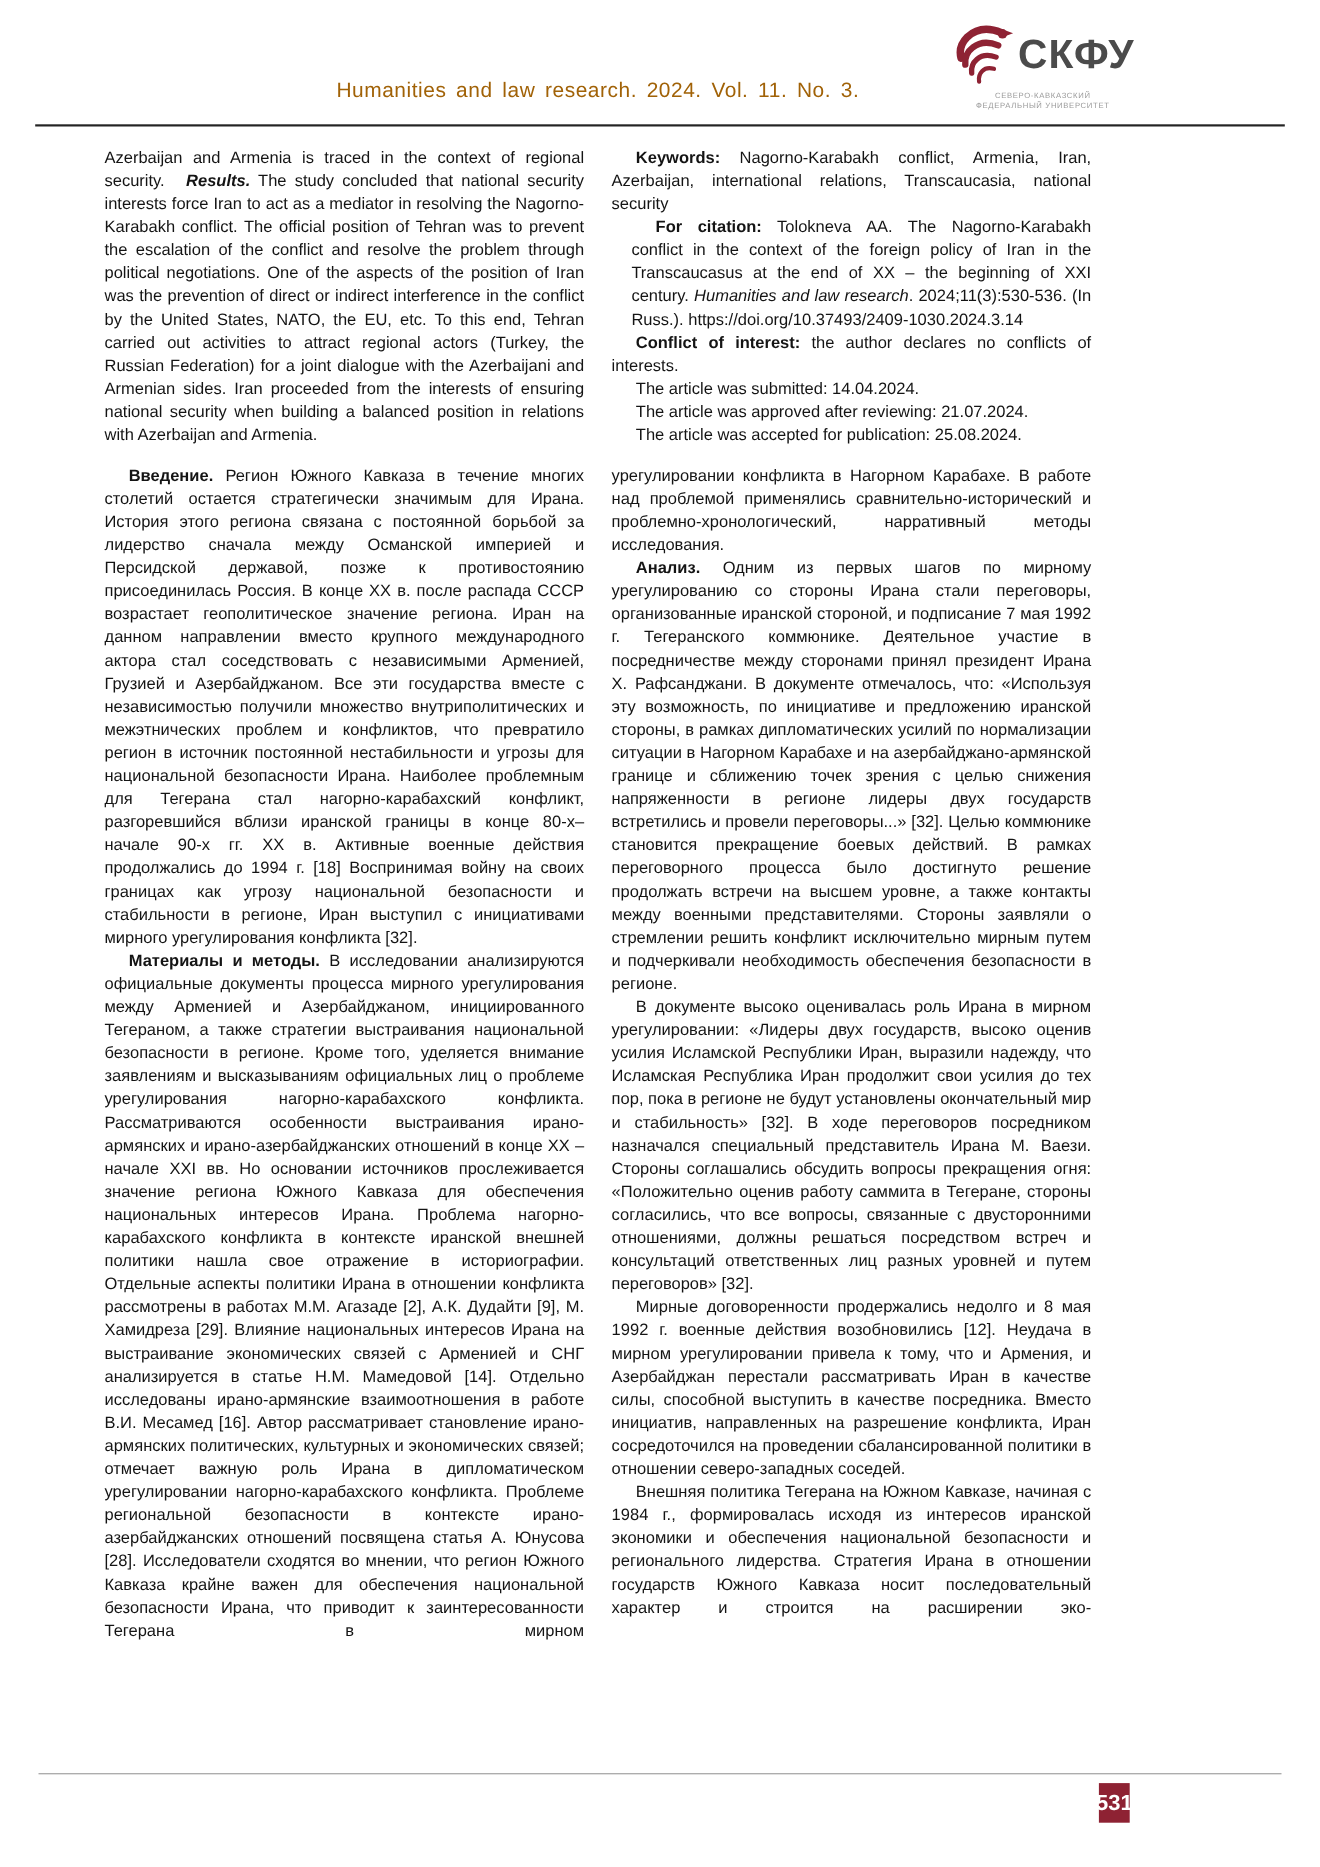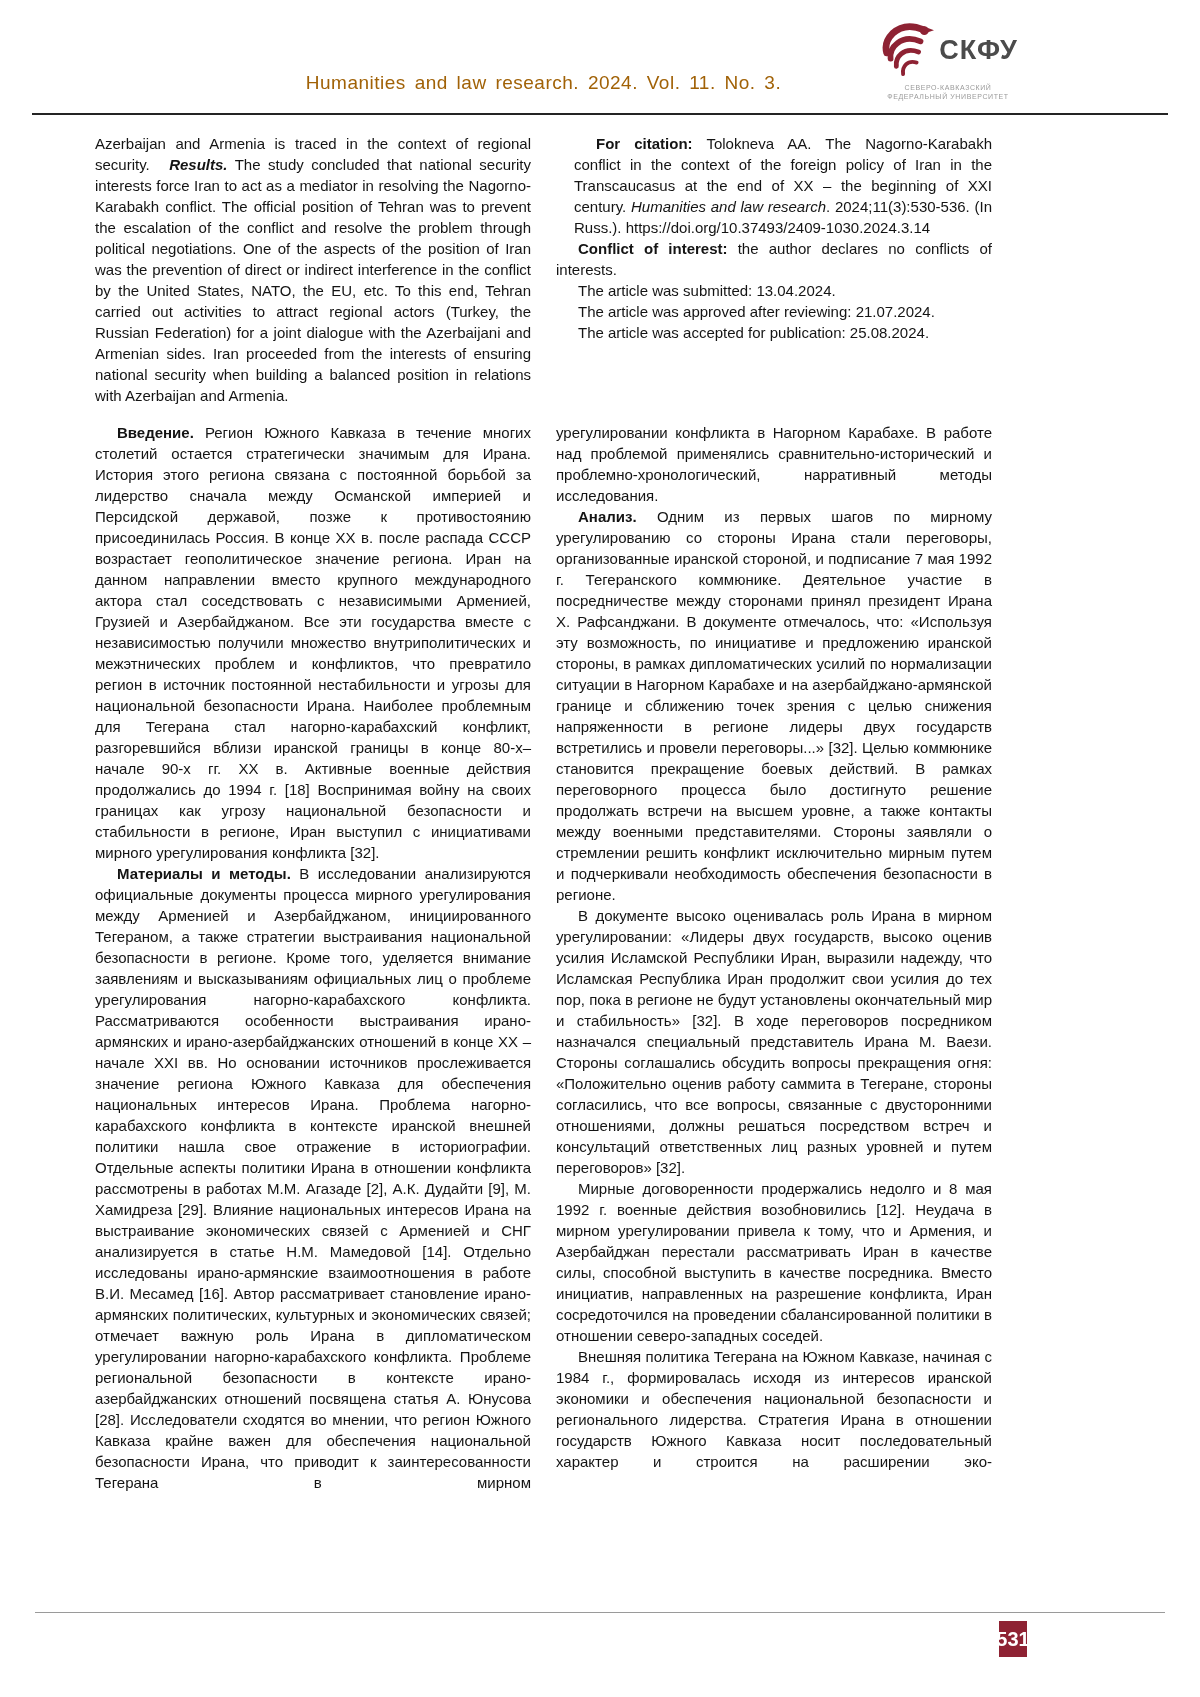--- a/index.html
+++ b/index.html
@@ -35,21 +35,21 @@
   }
   .logo {
     position: absolute;
     top: 20px;
     left: 882px;
     width: 132px;
   }
   .logo-top { display: flex; align-items: center; justify-content: center; gap: 5px; }
   .logo-bird { color: var(--brand, #8e2233); flex: 0 0 auto; }
   .logo-acronym {
-    font-size: 27px;
+    font-size: 37px;
     font-weight: bold;
     color: #4b4b4b;
     letter-spacing: 1px;
   }
   .logo-sub {
     margin-top: 3px;
     text-align: center;
     font-size: 7px;
     line-height: 1.35;
     color: #9a9a9a;
@@ -127,26 +127,27 @@
   <div class="header-rule"></div>
 
   <main class="content">
 
     <section class="row abstract-row" lang="en">
       <div class="col">
         <p class="para"><span>Azerbaijan and Armenia is traced in the context of regional security. </span><b class="bi">Results.</b><span> The study concluded that national security interests force Iran to act as a mediator in resolving the Nagorno-Karabakh conflict. The official position of Tehran was to prevent the escalation of the conflict and resolve the problem through political negotiations. One of the aspects of the position of Iran was the prevention of direct or indirect interference in the conflict by the United States, NATO, the EU, etc. To this end, Tehran carried out activities to attract regional actors (Turkey, the Russian Federation) for a joint dialogue with the Azerbaijani and Armenian sides. Iran proceeded from the interests of ensuring national security when building a balanced position in relations with Azerbaijan and Armenia.</span></p>
       </div>
 
       <div class="col">
+        <p class="para indent"><b>Keywords:</b><span> Nagorno-Karabakh conflict, Armenia, Iran, Azerbaijan, international relations, Transcaucasia, national security</span></p>
 
         <p class="para indent breakable"><b>For citation:</b><span> Tolokneva AA. The Nagorno-Karabakh conflict in the context of the foreign policy of Iran in the Transcaucasus at the end of XX – the beginning of XXI century. </span><i>Humanities and law research</i><span>. 2024;11(3):530-536. (In Russ.). </span><span>https://doi.org/10.37493/2409-1030.2024.3.14</span></p>
 
         <p class="para indent"><b>Conflict of interest:</b><span> the author declares no conflicts of interests.</span></p>
 
-        <p class="para indent">The article was submitted: 13.04.2024.</p>
+        <p class="para indent">The article was submitted: 14.04.2024.</p>
         <p class="para indent">The article was approved after reviewing: 21.07.2024.</p>
         <p class="para indent">The article was accepted for publication: 25.08.2024.</p>
       </div>
     </section>
 
     <section class="row body-row" lang="ru">
       <div class="col">
         <p class="para indent"><b>Введение.</b><span> Регион Южного Кавказа в течение многих столетий остается стратегически значимым для Ирана. История этого региона связана с постоянной борьбой за лидерство сначала между Османской империей и Персидской державой, позже к противостоянию присоединилась Россия. В конце XX в. после распада СССР возрастает геополитическое значение региона. Иран на данном направлении вместо крупного международного актора стал соседствовать с независимыми Арменией, Грузией и Азербайджаном. Все эти государства вместе с независимостью получили множество внутриполитических и межэтнических проблем и конфликтов, что превратило регион в источник постоянной нестабильности и угрозы для национальной безопасности Ирана. Наиболее проблемным для Тегерана стал нагорно-карабахский конфликт, разгоревшийся вблизи иранской границы в конце 80-х–начале 90-х гг. XX в. Активные военные действия продолжались до 1994 г. [18] Воспринимая войну на своих границах как угрозу национальной безопасности и стабильности в регионе, Иран выступил с инициативами мирного урегулирования конфликта [32].</span></p>
 
         <p class="para indent justify-last"><b>Материалы и методы.</b><span> В исследовании анализируются официальные документы процесса мирного урегулирования между Арменией и Азербайджаном, инициированного Тегераном, а также стратегии выстраивания национальной безопасности в регионе. Кроме того, уделяется внимание заявлениям и высказываниям официальных лиц о проблеме урегулирования нагорно-карабахского конфликта. Рассматриваются особенности выстраивания ирано-армянских и ирано-азербайджанских отношений в конце XX – начале XXI вв. Но основании источников прослеживается значение региона Южного Кавказа для обеспечения национальных интересов Ирана. Проблема нагорно-карабахского конфликта в контексте иранской внешней политики нашла свое отражение в историографии. Отдельные аспекты политики Ирана в отношении конфликта рассмотрены в работах М.М. Агазаде [2], А.К. Дудайти [9], М. Хамидреза [29]. Влияние национальных интересов Ирана на выстраивание экономических связей с Арменией и СНГ анализируется в статье Н.М. Мамедовой [14]. Отдельно исследованы ирано-армянские взаимоотношения в работе В.И. Месамед [16]. Автор рассматривает становление ирано-армянских политических, культурных и экономических связей; отмечает важную роль Ирана в дипломатическом урегулировании нагорно-карабахского конфликта. Проблеме региональной безопасности в контексте ирано-азербайджанских отношений посвящена статья А. Юнусова [28]. Исследователи сходятся во мнении, что регион Южного Кавказа крайне важен для обеспечения национальной безопасности Ирана, что приводит к заинтересованности Тегерана в мирном</span></p>

